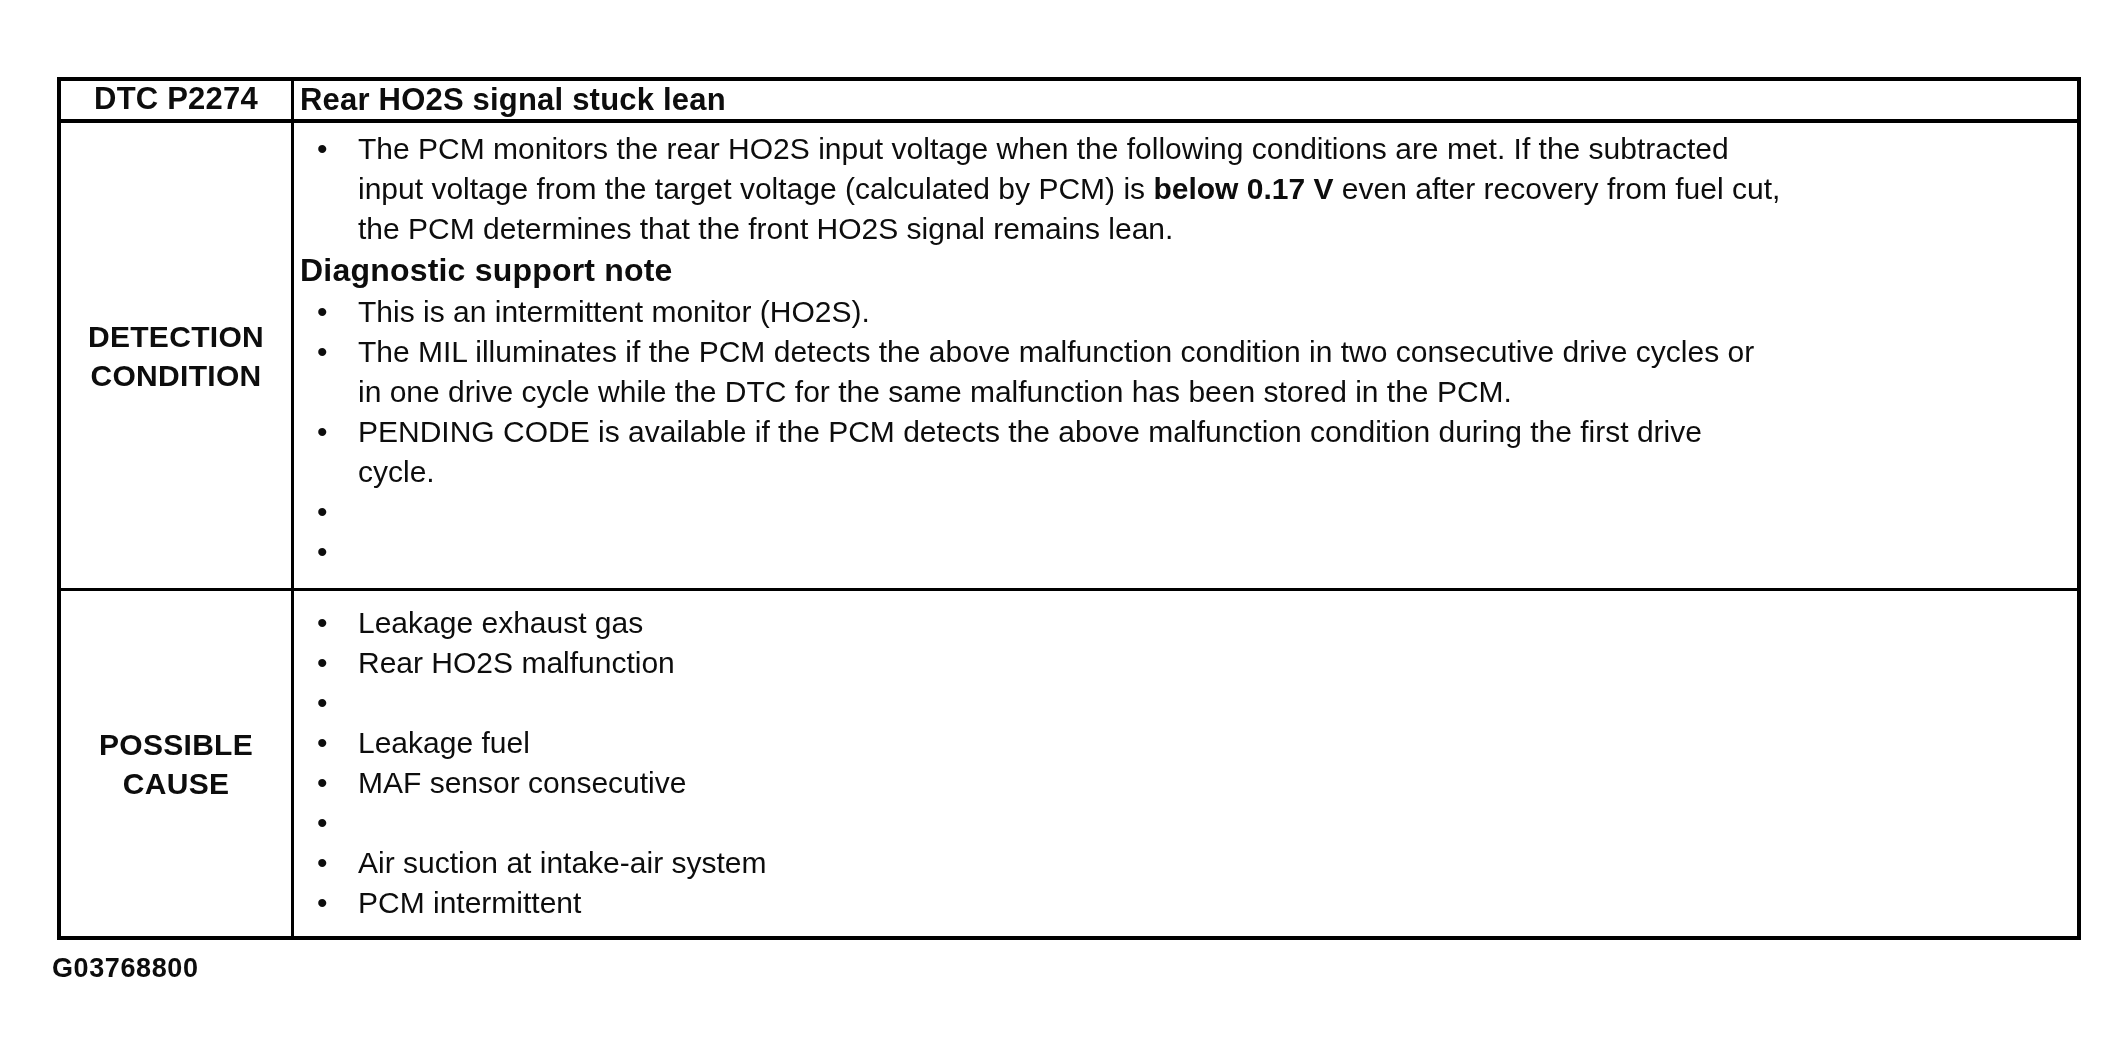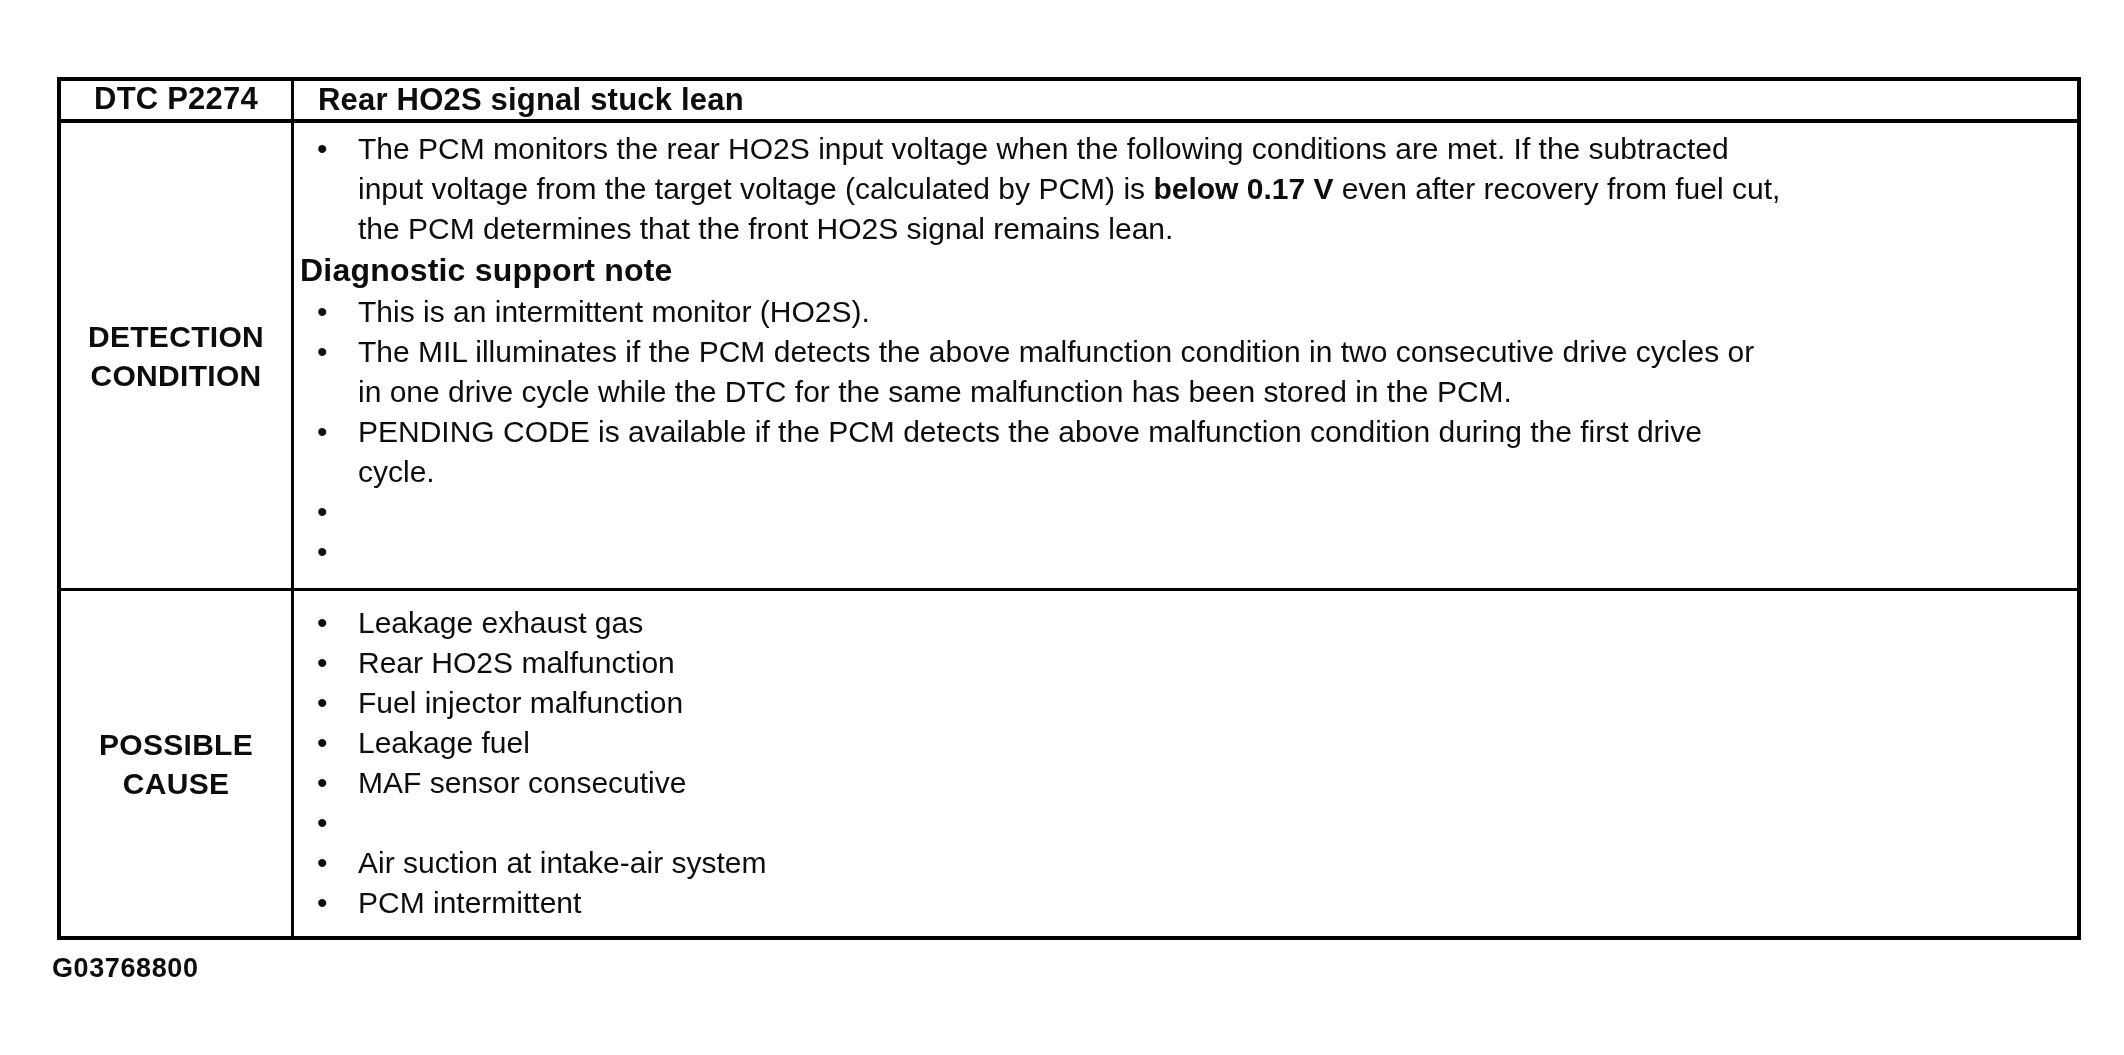--- a/index.html
+++ b/index.html
@@ -22,21 +22,21 @@
     border: 4px solid #000;
     display: grid;
     grid-template-columns: 233px 1fr;
     grid-template-rows: 42px 468px auto;
     background: #fff;
   }
   .cell { box-sizing: content-box; overflow: hidden; }
   .c-hl { border-right: 3px solid #000; border-bottom: 4px solid #000;
           display: flex; align-items: flex-start; justify-content: center; }
   .c-hd { border-bottom: 4px solid #000;
-          display: flex; align-items: center; padding-left: 24px; }
+          display: flex; align-items: center; padding-left: 6px; }
   .c-dl { border-right: 3px solid #000; border-bottom: 3px solid #000; }
   .c-dc { border-bottom: 3px solid #000; }
   .c-pl { border-right: 3px solid #000; }
   .label-cell {
     display: flex; flex-direction: column;
     align-items: center; justify-content: center;
     text-align: center;
     font-weight: bold; font-size: 30px; line-height: 39px;
     letter-spacing: 0.3px;
   }
@@ -131,21 +131,20 @@
         <div class="item">
           <span class="marker">•</span>
           <span class="text"><span>Leakage exhaust gas</span></span>
         </div>
         <div class="item">
           <span class="marker">•</span>
           <span class="text"><span>Rear HO2S malfunction</span></span>
         </div>
         <div class="item">
           <span class="marker">•</span>
-          <span class="text"><span>Fuel injector malfunction</span></span>
         </div>
         <div class="item">
           <span class="marker">•</span>
           <span class="text"><span>Leakage fuel</span></span>
         </div>
         <div class="item">
           <span class="marker">•</span>
           <span class="text"><span>MAF sensor consecutive</span></span>
         </div>
         <div class="item">

